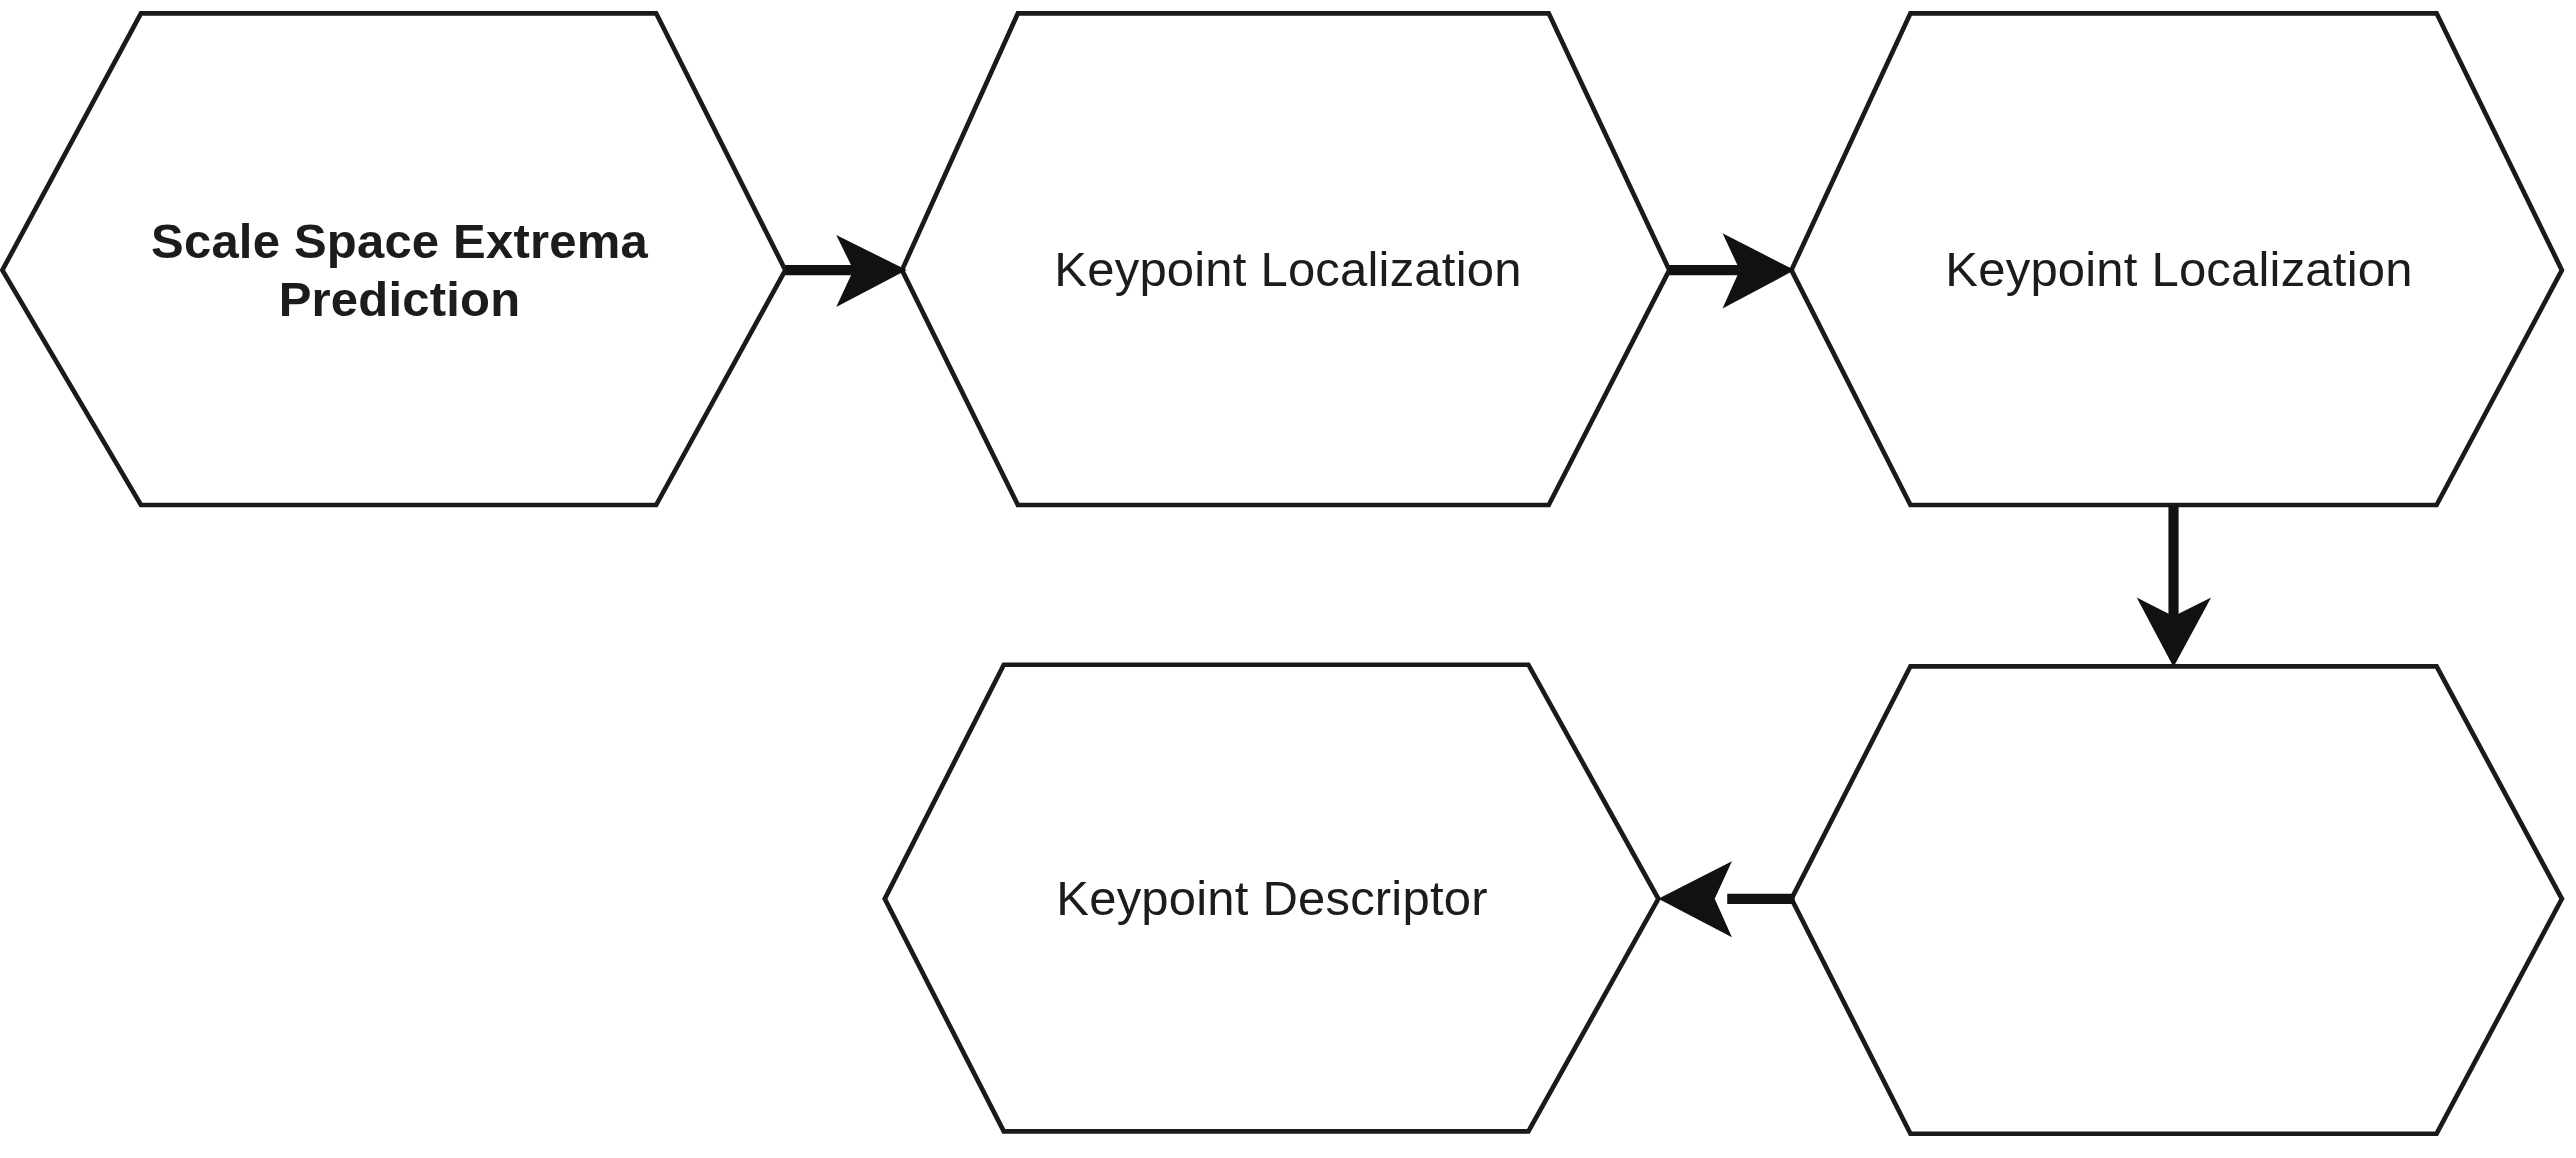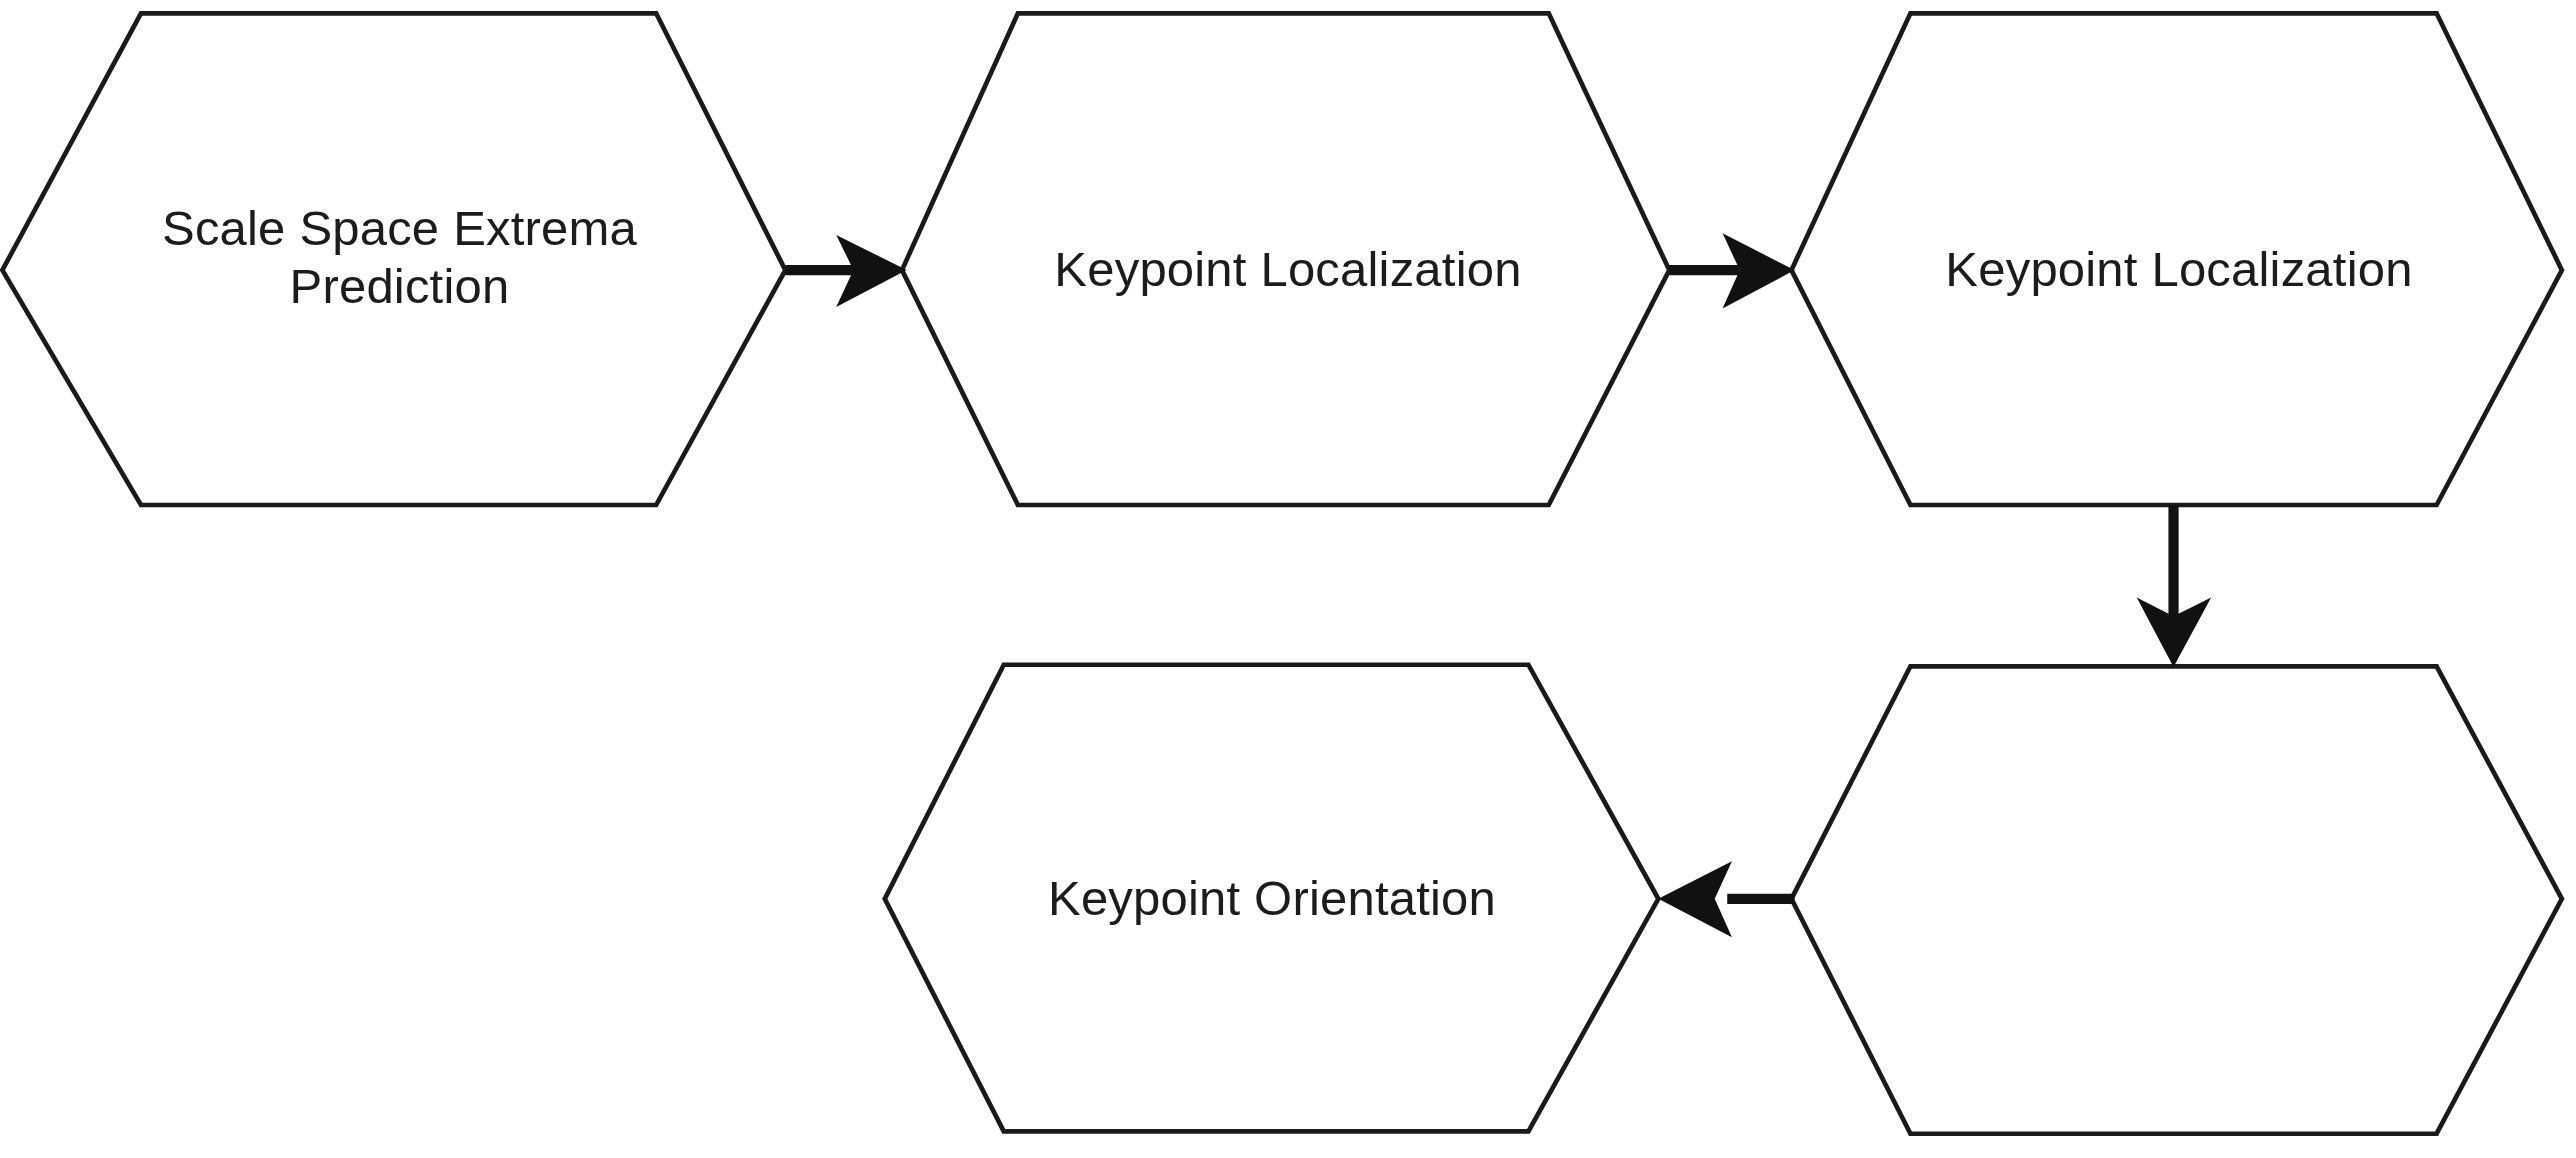--- a/index.html
+++ b/index.html
@@ -86,24 +86,24 @@
       <polygon class="edge-head" points="2776,852 2729,763 2776,787 2824,763"></polygon>
     </g>
 
     <g>
       <line class="edge-line" x1="2292" y1="1148" x2="2206" y2="1148"></line>
       <polygon class="edge-head" points="2118,1148 2212,1100 2190,1148 2212,1197"></polygon>
     </g>
 
   </svg>
 
-  <div class="node-label" style="left:47px; top:164px; width:705px; height:188px;">Scale Space Extrema
+  <div class="node-label" style="left:47px; top:177px; width:705px; height:188px;font-weight:bold;">Scale Space Extrema
 Prediction</div>
 
   <div class="node-label" style="left:920px; top:223px; width:736px; height:94px;">Keypoint Localization</div>
 
   <div class="node-label" style="left:1809px; top:223px; width:740px; height:94px;">Keypoint Localization</div>
 
-  <div class="node-label" style="left:900px; top:852px; width:744px; height:94px;">Keypoint Orientation</div>
+  <div class="node-label" style="left:900px; top:852px; width:744px; height:94px;">Keypoint Descriptor</div>
 
 
 </div>
 
 
 </body></html>

